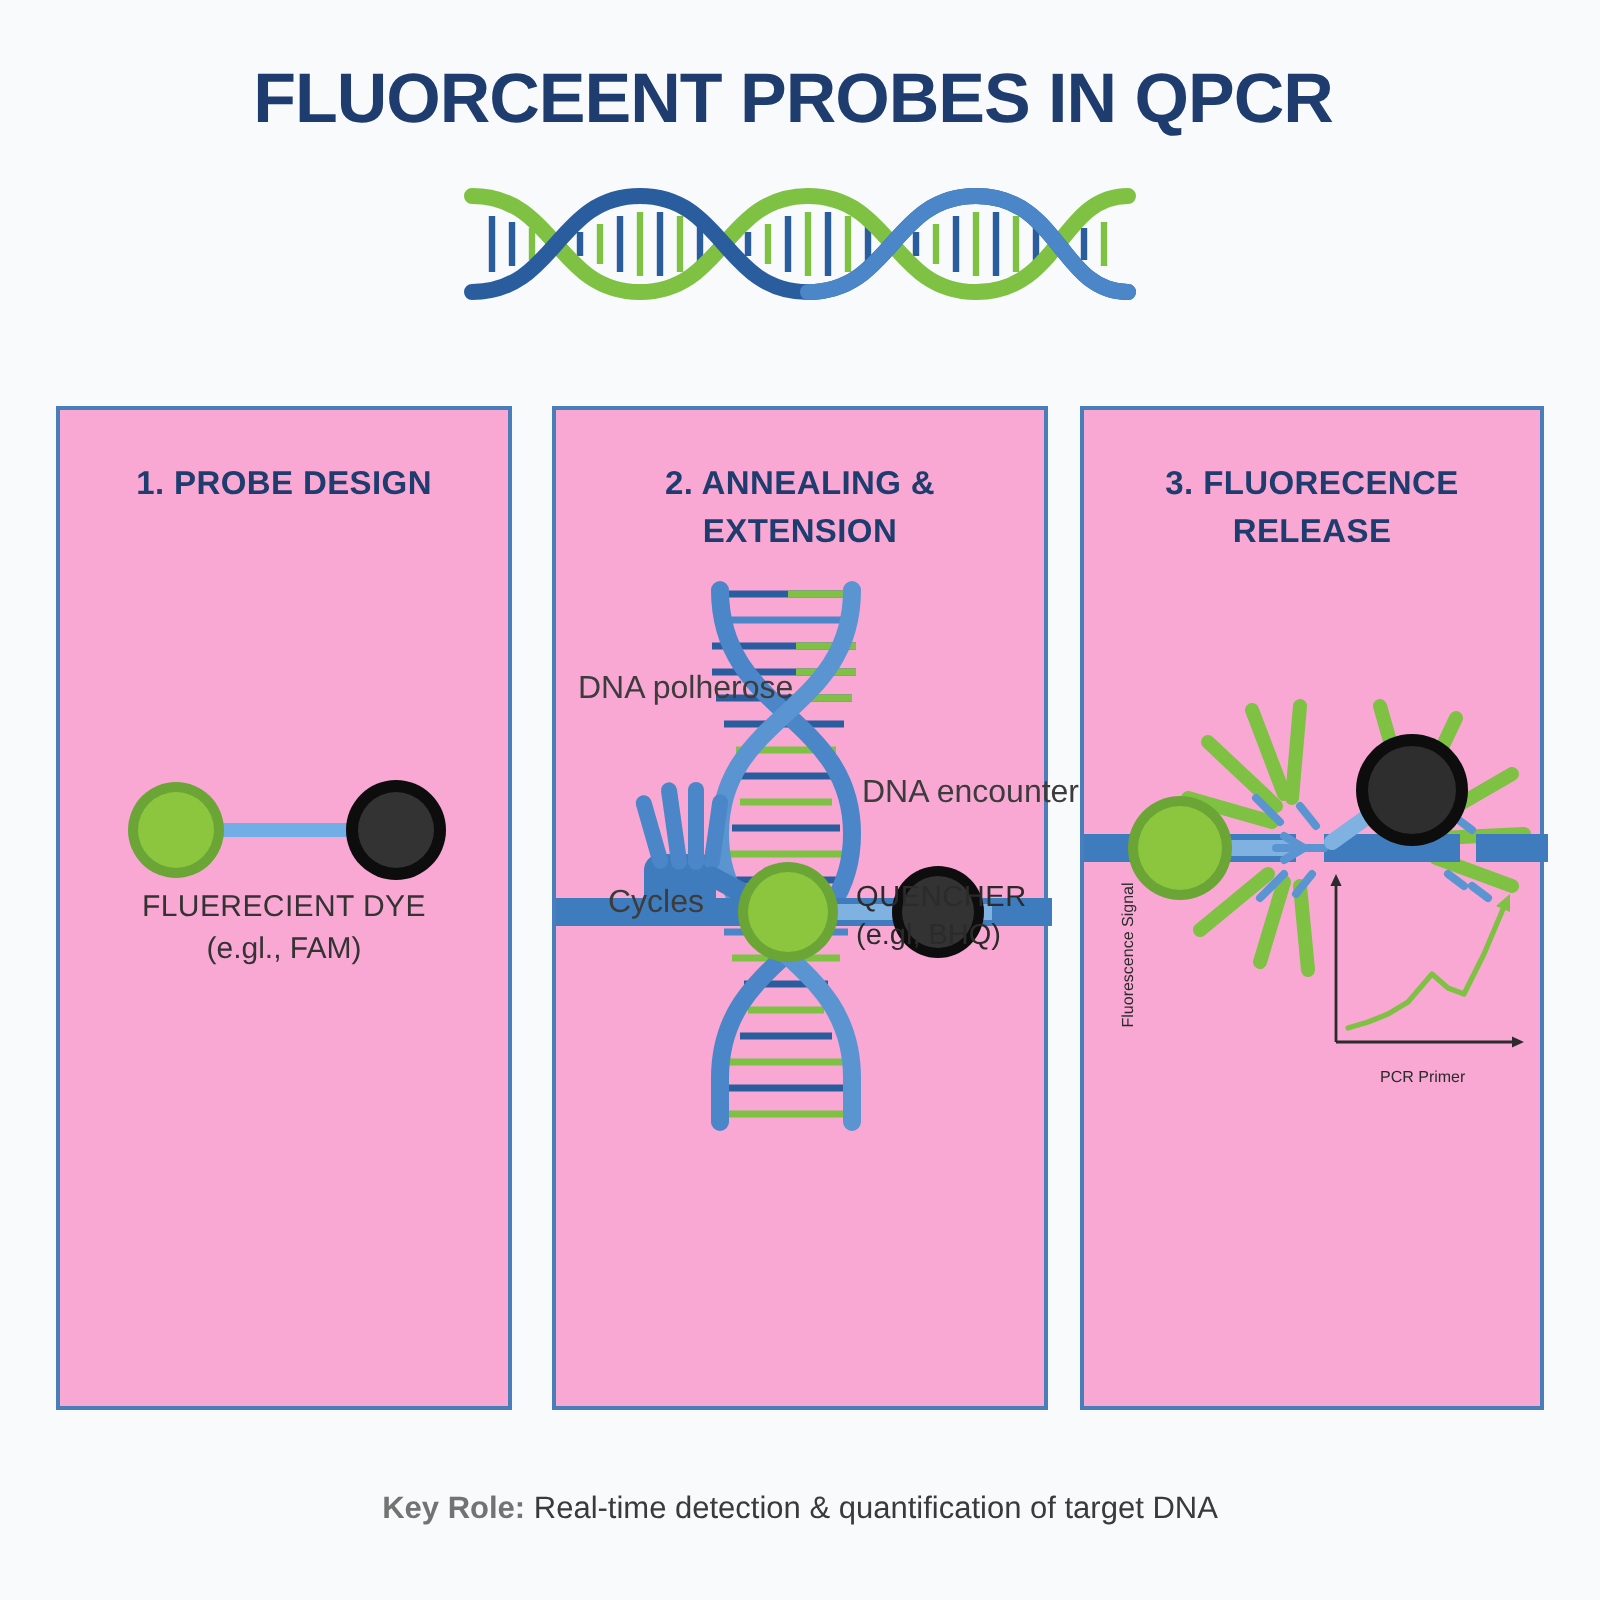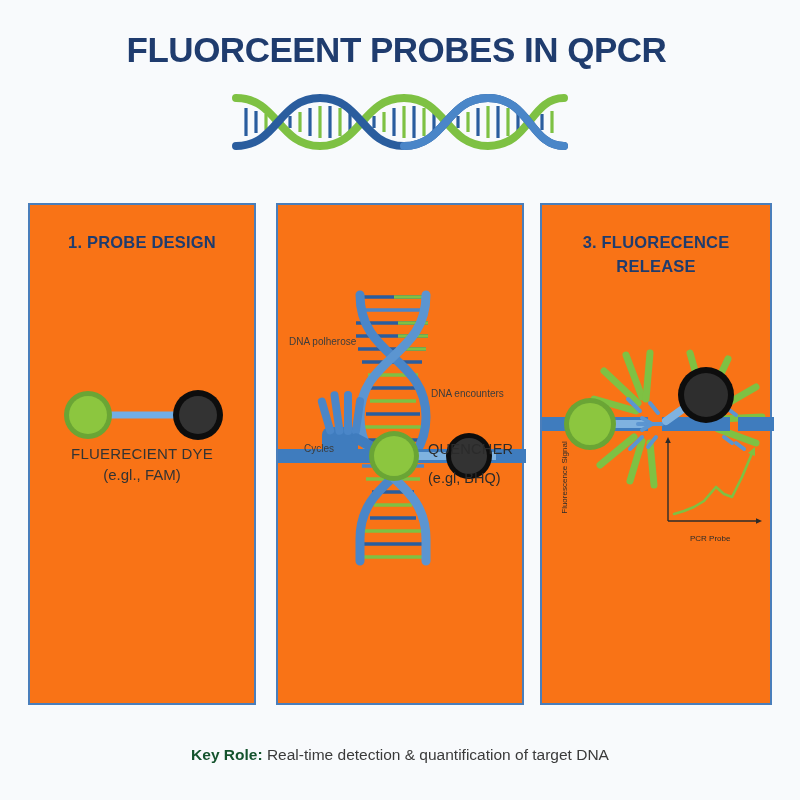--- a/index.html
+++ b/index.html
@@ -37,21 +37,21 @@
     left: 228px;
     width: 344px;
     height: 76px;
   }
 
   
   .panel {
     position: absolute;
     top: 203px;
     height: 502px;
-    background: #f97316;
+    background: #f9a8d4;
     border: 2px solid #4a7ebb;
     box-sizing: border-box;
   }
   #panel-1 { left: 28px;  width: 228px; }
   #panel-2 { left: 276px; width: 248px; }
   #panel-3 { left: 540px; width: 232px; }
 
   .panel-title {
     position: absolute;
     top: 26px;
@@ -88,37 +88,37 @@
     text-align: center;
     color: #333;
   }
   #p1-dye-label   { top: 240px; font-size: 15px; letter-spacing: 0.2px; }
   #p1-dye-sublabel{ top: 261px; font-size: 15px; }
 
   
   #p2-scene { position: absolute; top: 72px; left: 0; width: 248px; height: 300px; }
   .p2-label {
     position: absolute;
-    font-size: 10px;
+    font-size: 16px;
     color: #3c3c3c;
     white-space: nowrap;
   }
   #p2-label-pol1  { top: 131px; left: 11px; }
   #p2-label-pol2  { top: 183px; left: 153px; }
   #p2-label-primer{ top: 238px; left: 26px; }
   .p2-quench {
     position: absolute;
     left: 150px;
     font-size: 14.5px;
     color: #2b2b2b;
     white-space: nowrap;
     text-align: center;
   }
   #p2-quencher-label   { top: 236px; font-weight: normal; letter-spacing: 0.3px; }
-  #p2-quencher-sublabel{ top: 265px; }
+  #p2-quencher-sublabel{ top: 255px; }
 
   
   #p3-scene { position: absolute; top: 120px; left: 0; width: 232px; height: 250px; }
   #p3-chart {
     position: absolute;
     top: 228px;
     left: 112px;
     width: 115px;
     height: 112px;
   }
@@ -138,21 +138,21 @@
   
   #footer {
     position: absolute;
     bottom: 36px;
     left: 0;
     width: 800px;
     text-align: center;
     font-size: 15.5px;
     color: #3a3a3a;
   }
-  #footer-key { font-weight: bold; color: #14532d; text-align: right; }
+  #footer-key { font-weight: bold; color: #737373; text-align: right; }
 </style>
 </head>
 <body>
 
 <div id="infographic-title">FLUORCEENT PROBES IN QPCR</div>
 
 <div id="header-dna">
   <svg viewBox="0 0 344 76" width="344" height="76" xmlns="http://www.w3.org/2000/svg">
 
     <g stroke-width="3.2">
@@ -213,20 +213,21 @@
     </svg>
   </div>
 
   <div class="p1-caption" id="p1-dye-sublabel">(e.gl., FAM)</div>
   <div class="p1-caption" id="p1-dye-label">FLUERECIENT DYE</div>
 
 </div>
 
 <div class="panel" id="panel-2">
 
+  <div class="panel-title">2. ANNEALING &amp; EXTENSION</div>
 
   <div id="p2-scene">
     <svg viewBox="0 0 248 300" width="248" height="300" xmlns="http://www.w3.org/2000/svg">
 
       <g stroke-width="3.4">
         <line x1="82" y1="20" x2="146" y2="20" stroke="#2a5d9e"></line>
         <line x1="116" y1="20" x2="146" y2="20" stroke="#7ec143"></line>
         <line x1="80" y1="33" x2="148" y2="33" stroke="#4a86c8"></line>
         <line x1="78" y1="46" x2="150" y2="46" stroke="#2a5d9e"></line>
         <line x1="120" y1="46" x2="150" y2="46" stroke="#7ec143"></line>
@@ -338,20 +339,20 @@
       <line x1="14" y1="8" x2="14" y2="88" stroke="#2b2b2b" stroke-width="1.4"></line>
       <line x1="14" y1="88" x2="104" y2="88" stroke="#2b2b2b" stroke-width="1.4"></line>
       <polygon points="14,4 11.2,10 16.8,10" fill="#2b2b2b"></polygon>
       <polygon points="108,88 102,85.2 102,90.8" fill="#2b2b2b"></polygon>
 
       <polyline points="20,81 30,78 40,74 50,68 62,54 70,61 78,64 88,44 99,18" fill="none" stroke="#7ec143" stroke-width="2.6" stroke-linejoin="round" stroke-linecap="round"></polyline>
       <polygon points="101,14 94,20 101,23" fill="#7ec143"></polygon>
     </svg>
   </div>
 
-  <div class="p3-axis-label" id="p3-xlabel">PCR Probe</div>
+  <div class="p3-axis-label" id="p3-xlabel">PCR Primer</div>
   <div class="p3-axis-label" id="p3-ylabel">Fluorescence Signal</div>
 
 </div>
 
 <div id="footer">
   <span id="footer-key">Key Role:</span><span> Real-time detection &amp; quantification of target DNA</span>
 </div>
 
 </body></html>

